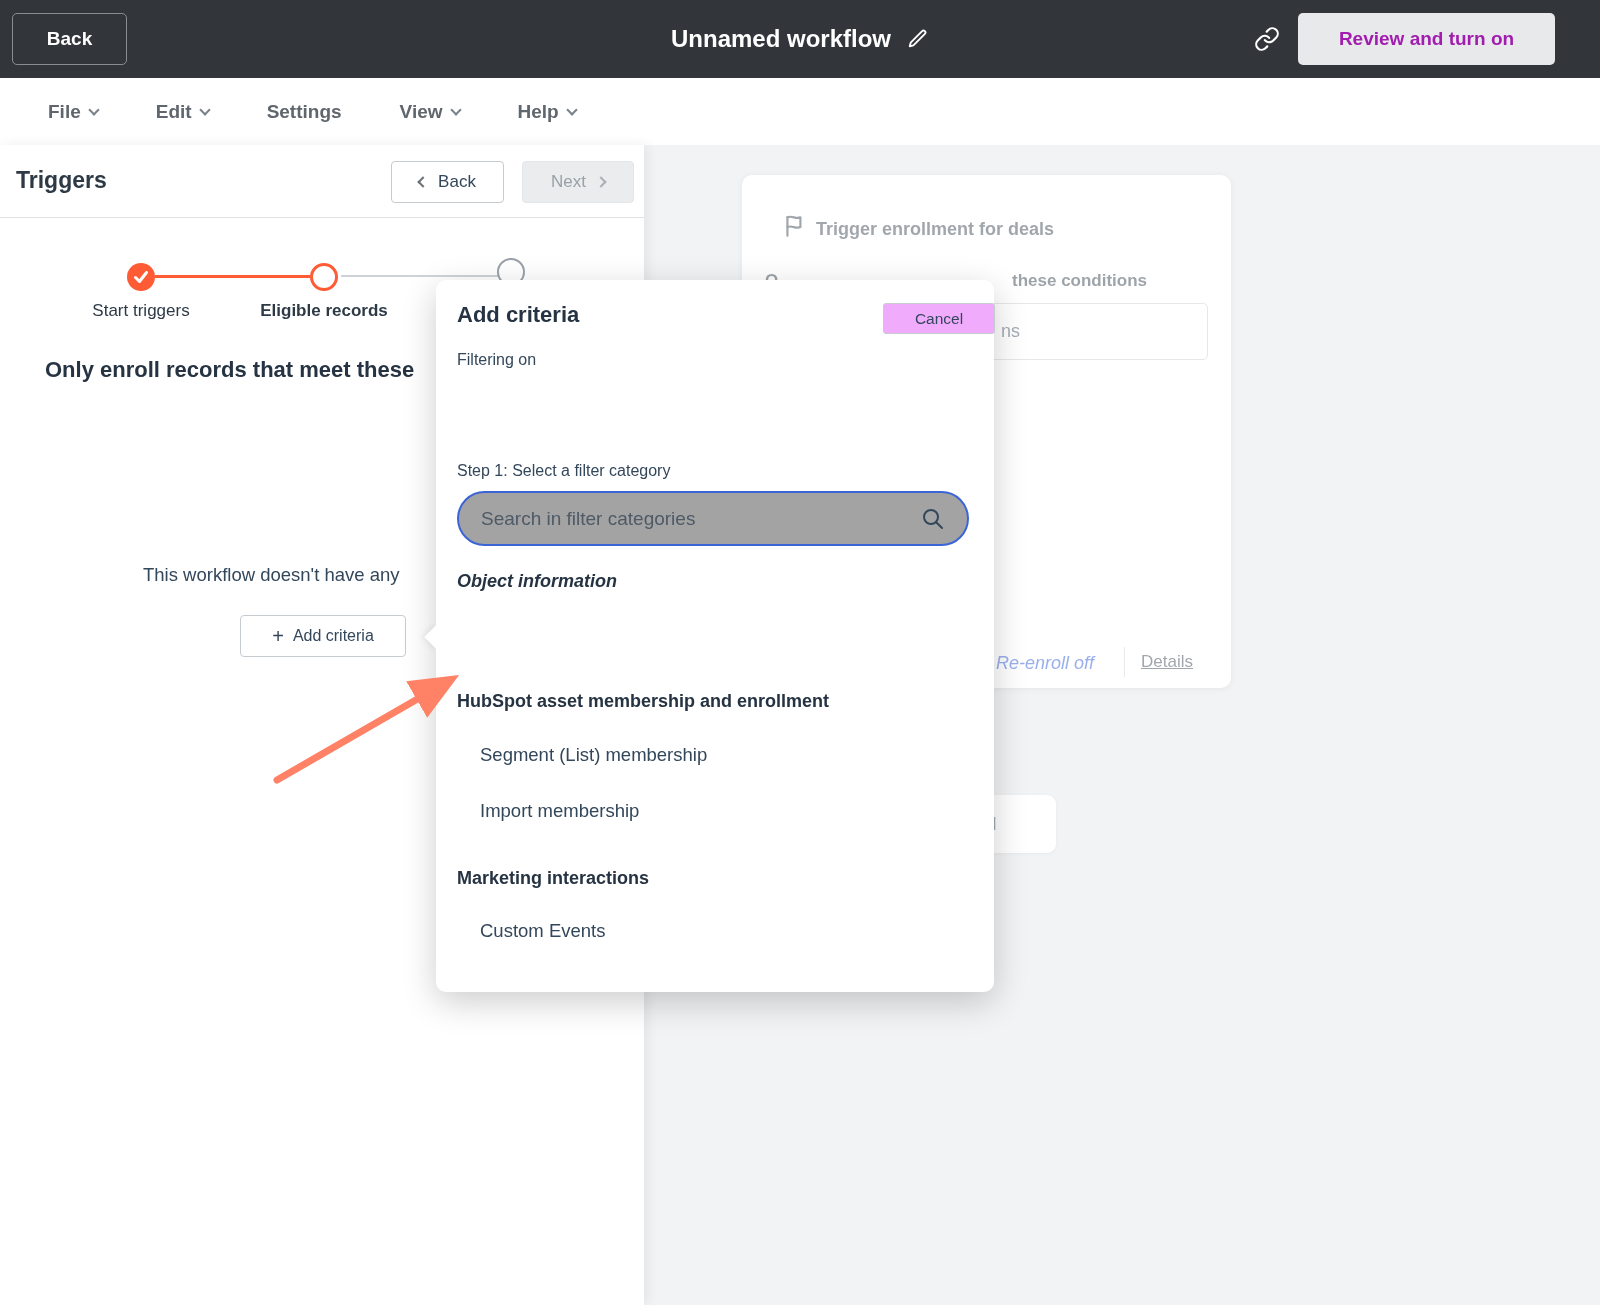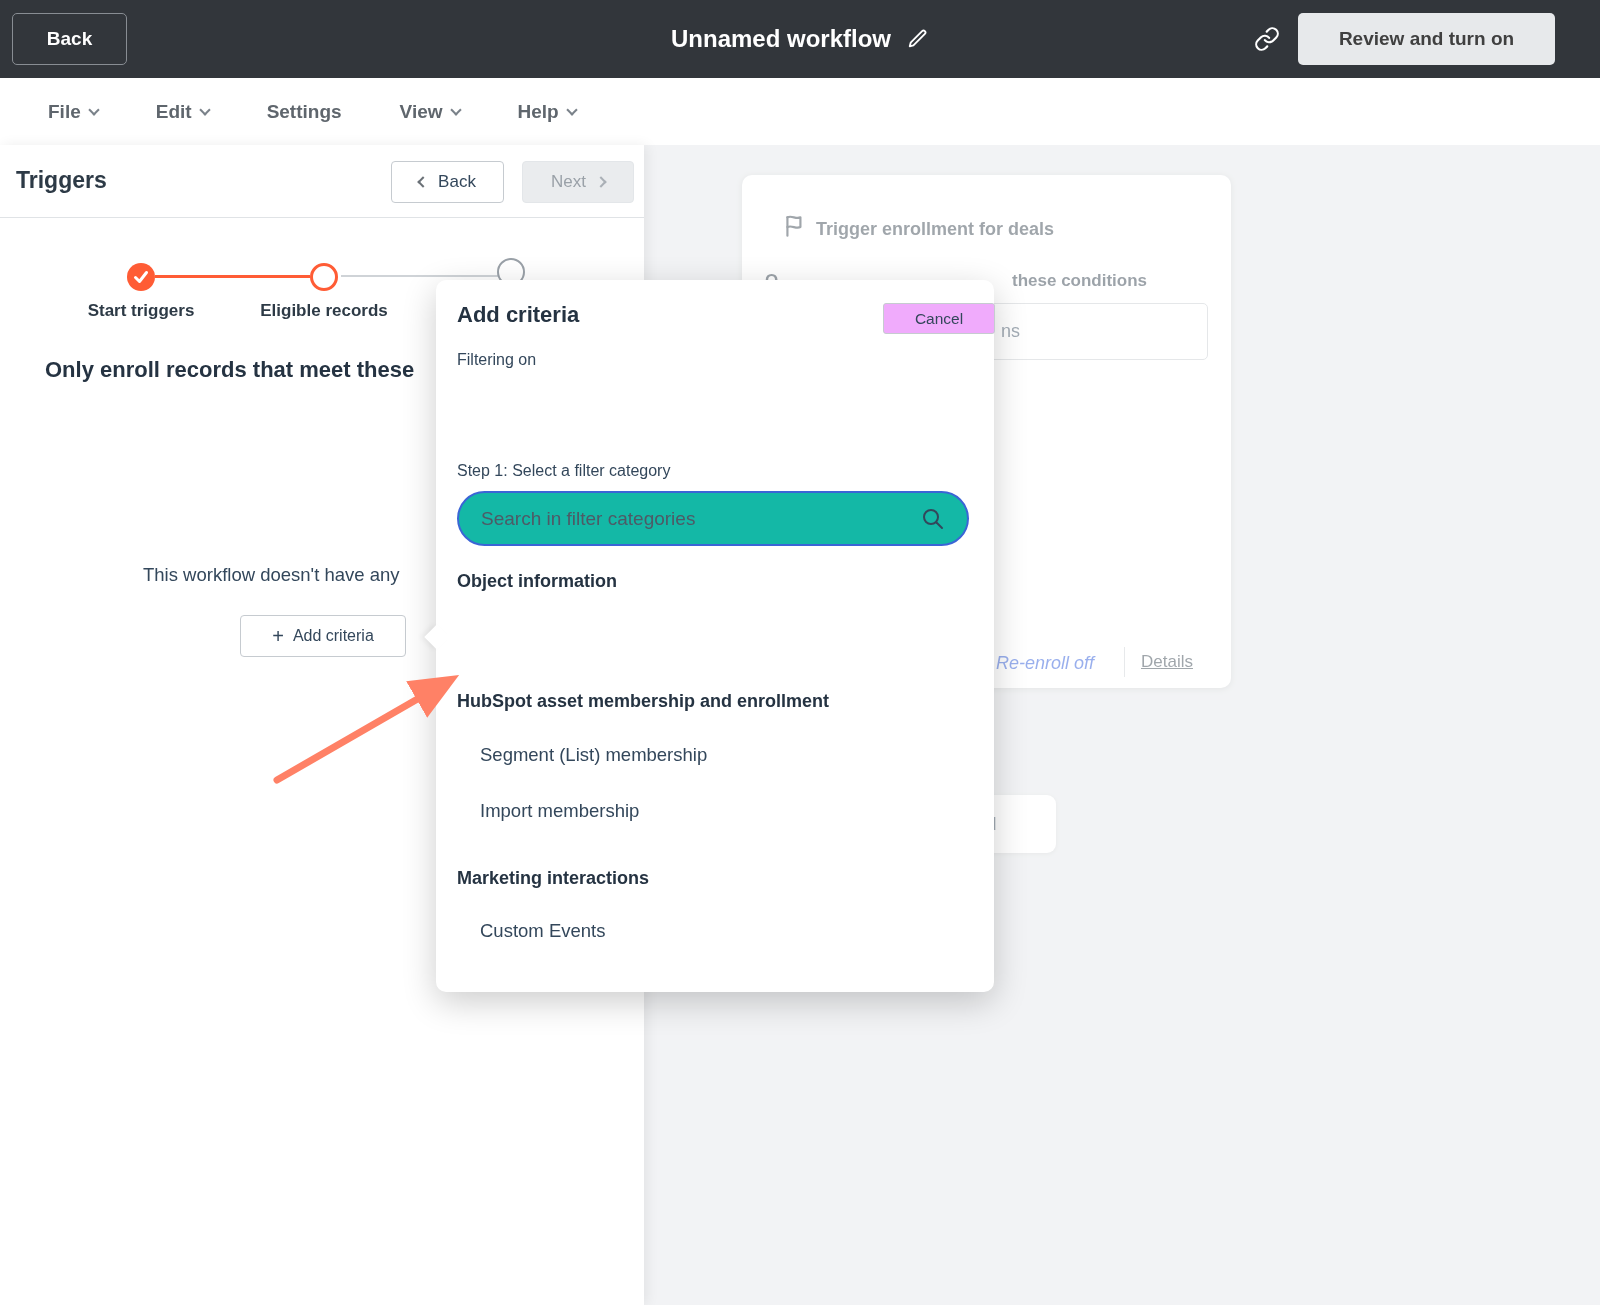--- a/index.html
+++ b/index.html
@@ -20,21 +20,21 @@
   .topbar-center {
     position:absolute; left:0; right:0; top:0; height:78px;
     display:flex; align-items:center; justify-content:center; gap:16px; color:#fff;
   }
   .topbar-title { font-size:24px; font-weight:700; }
   .icon-btn { background:none; border:none; cursor:pointer; display:flex; align-items:center; }
   .link-icon-wrap { position:absolute; right:320px; top:26px; }
   .btn-review {
     position:absolute; right:45px; top:13px; width:257px; height:52px;
     background:#e7e9eb; border:none; border-radius:5px;
-    color:#404040; font-weight:700; font-size:19px;
+    color:#a21caf; font-weight:700; font-size:19px;
     display:flex; align-items:center; justify-content:center; cursor:pointer;
   }
 
   
   .menubar {
     position:absolute; left:0; top:78px; width:1600px; height:67px; background:#fff;
     display:flex; align-items:center; gap:58px; padding-left:48px;
     color:#5f666d; font-weight:700; font-size:19px; z-index:5;
   }
   .menu-item { display:flex; align-items:center; gap:9px; cursor:pointer; }
@@ -85,21 +85,21 @@
     font-size:17px; color:#9aa1a8; cursor:default;
   }
   .chev-left-sm { width:8px; height:8px; border-left:2px solid #6b7177; border-bottom:2px solid #6b7177; transform:rotate(45deg); }
   .chev-right-sm { width:8px; height:8px; border-right:2px solid #aab0b6; border-top:2px solid #aab0b6; transform:rotate(45deg); }
 
   .step-line1 { position:absolute; left:155px; top:130px; width:155px; height:3px; background:#ff5c35; }
   .step-line2 { position:absolute; left:341px; top:130px; width:157px; height:2px; background:#cfd3d7; }
   .step-circle1 { position:absolute; left:127px; top:118px; width:28px; height:28px; border-radius:50%; background:#ff5c35; display:flex; align-items:center; justify-content:center; cursor:pointer; }
   .step-circle2 { position:absolute; left:310px; top:118px; width:28px; height:28px; border-radius:50%; background:#fff; border:3px solid #ff5c35; cursor:pointer; }
   .step-circle3 { position:absolute; left:497px; top:113px; width:28px; height:28px; border-radius:50%; background:#fff; border:2px solid #9aa1a8; cursor:pointer; }
-  .step-label1 { position:absolute; left:61px; top:156px; width:160px; text-align:center; font-weight:700; font-size:17px; color:#2d3a46; }
+  .step-label1 { position:absolute; left:61px; top:156px; width:160px; text-align:center; font-weight:400; font-size:17px; color:#2d3a46; }
   .step-label2 { position:absolute; left:244px; top:156px; width:160px; text-align:center; font-weight:700; font-size:17px; color:#2d3a46; }
 
   .enroll-head { position:absolute; left:45px; top:212px; font-size:22px; font-weight:700; color:#253342; white-space:nowrap; }
   .deal-box {
     position:absolute; left:45px; top:264px; width:520px; height:50px;
     background:#fff; border:1px solid #c5cacf; border-radius:4px;
     display:flex; align-items:center; padding-left:23px; font-size:19px; color:#2d3a46; cursor:text;
   }
   .empty-text { position:absolute; left:143px; top:419px; font-size:18.5px; color:#33475b; white-space:nowrap; }
   .btn-add {
@@ -128,30 +128,30 @@
   .filtering-label { position:absolute; left:21px; top:71px; font-size:16px; color:#33475b; }
   .filter-select {
     position:absolute; left:21px; top:100px; width:514px; height:52px;
     background:#fff; border:1px solid #a8aeb4; border-radius:6px;
     display:flex; align-items:center; padding:0 24px; font-size:20px; color:#2d3a46; cursor:pointer;
   }
   .select-caret { margin-left:auto; width:0; height:0; border-left:8px solid transparent; border-right:8px solid transparent; border-top:9px solid #2d3a46; }
   .step-hint { position:absolute; left:21px; top:182px; font-size:16px; color:#33475b; }
   .search-pill {
     position:absolute; left:21px; top:211px; width:512px; height:55px;
-    background:#14b8a6; border:2px solid #3b65d6; border-radius:28px;
+    background:#a3a3a3; border:2px solid #3b65d6; border-radius:28px;
     display:flex; align-items:center; padding:0 22px;
   }
   .search-input {
     flex:1; border:none; outline:none; font-size:19px; color:#3d4854; background:transparent;
     font-family:"Liberation Sans","DejaVu Sans",sans-serif;
   }
   .search-input::placeholder { color:#4e5a66; opacity:1; }
   .section-head { position:absolute; left:21px; font-size:18px; font-weight:700; color:#253342; }
-  .sec-obj { top:291px; }
+  .sec-obj { top:291px;font-style:italic; }
   .sec-hub { top:411px; }
   .sec-mkt { top:588px; }
   .deal-prop-item {
     position:absolute; left:19px; top:323px; width:522px; height:58px;
     background:#e9ebec; border:2px solid #ff5c35; border-radius:7px;
     display:flex; align-items:center; padding:0 24px; cursor:pointer;
   }
   .deal-prop-label { font-size:18px; color:#2d3a46; text-decoration:underline; }
   .item-chev { margin-left:auto; width:9px; height:9px; border-right:2px solid #33475b; border-top:2px solid #33475b; transform:rotate(45deg); }
   .modal-item { position:absolute; left:44px; font-size:18.5px; color:#33475b; cursor:pointer; }

